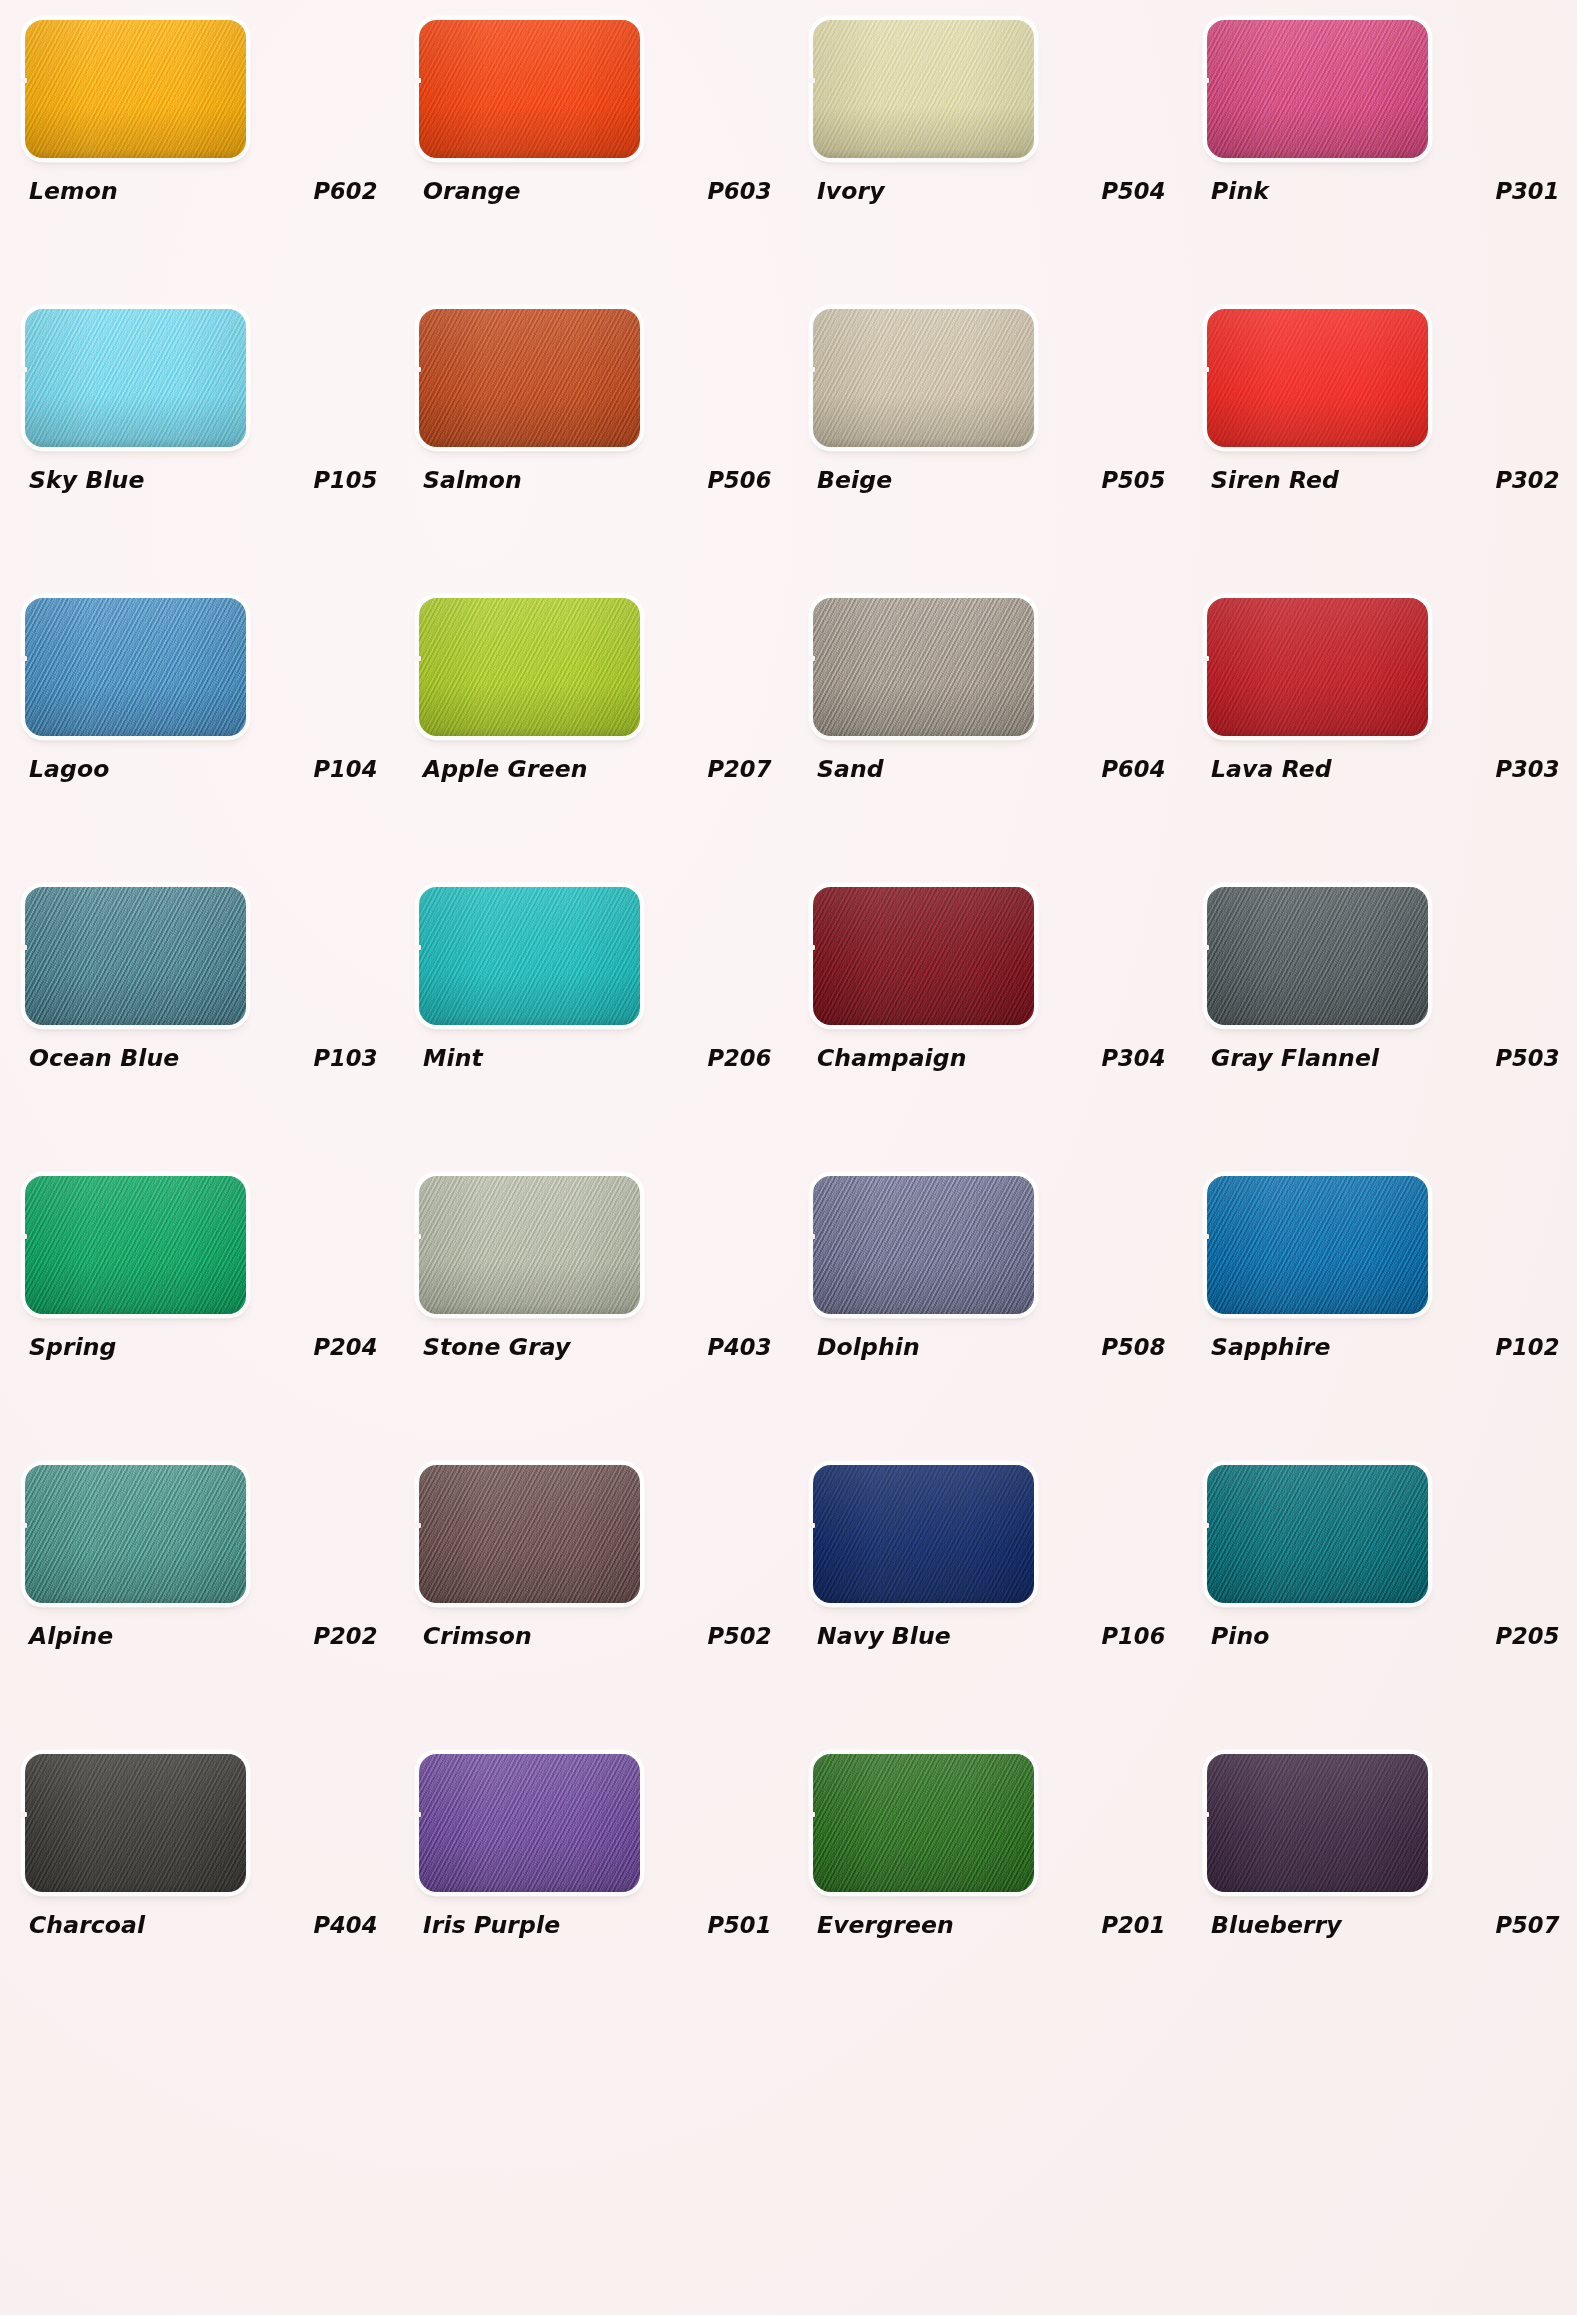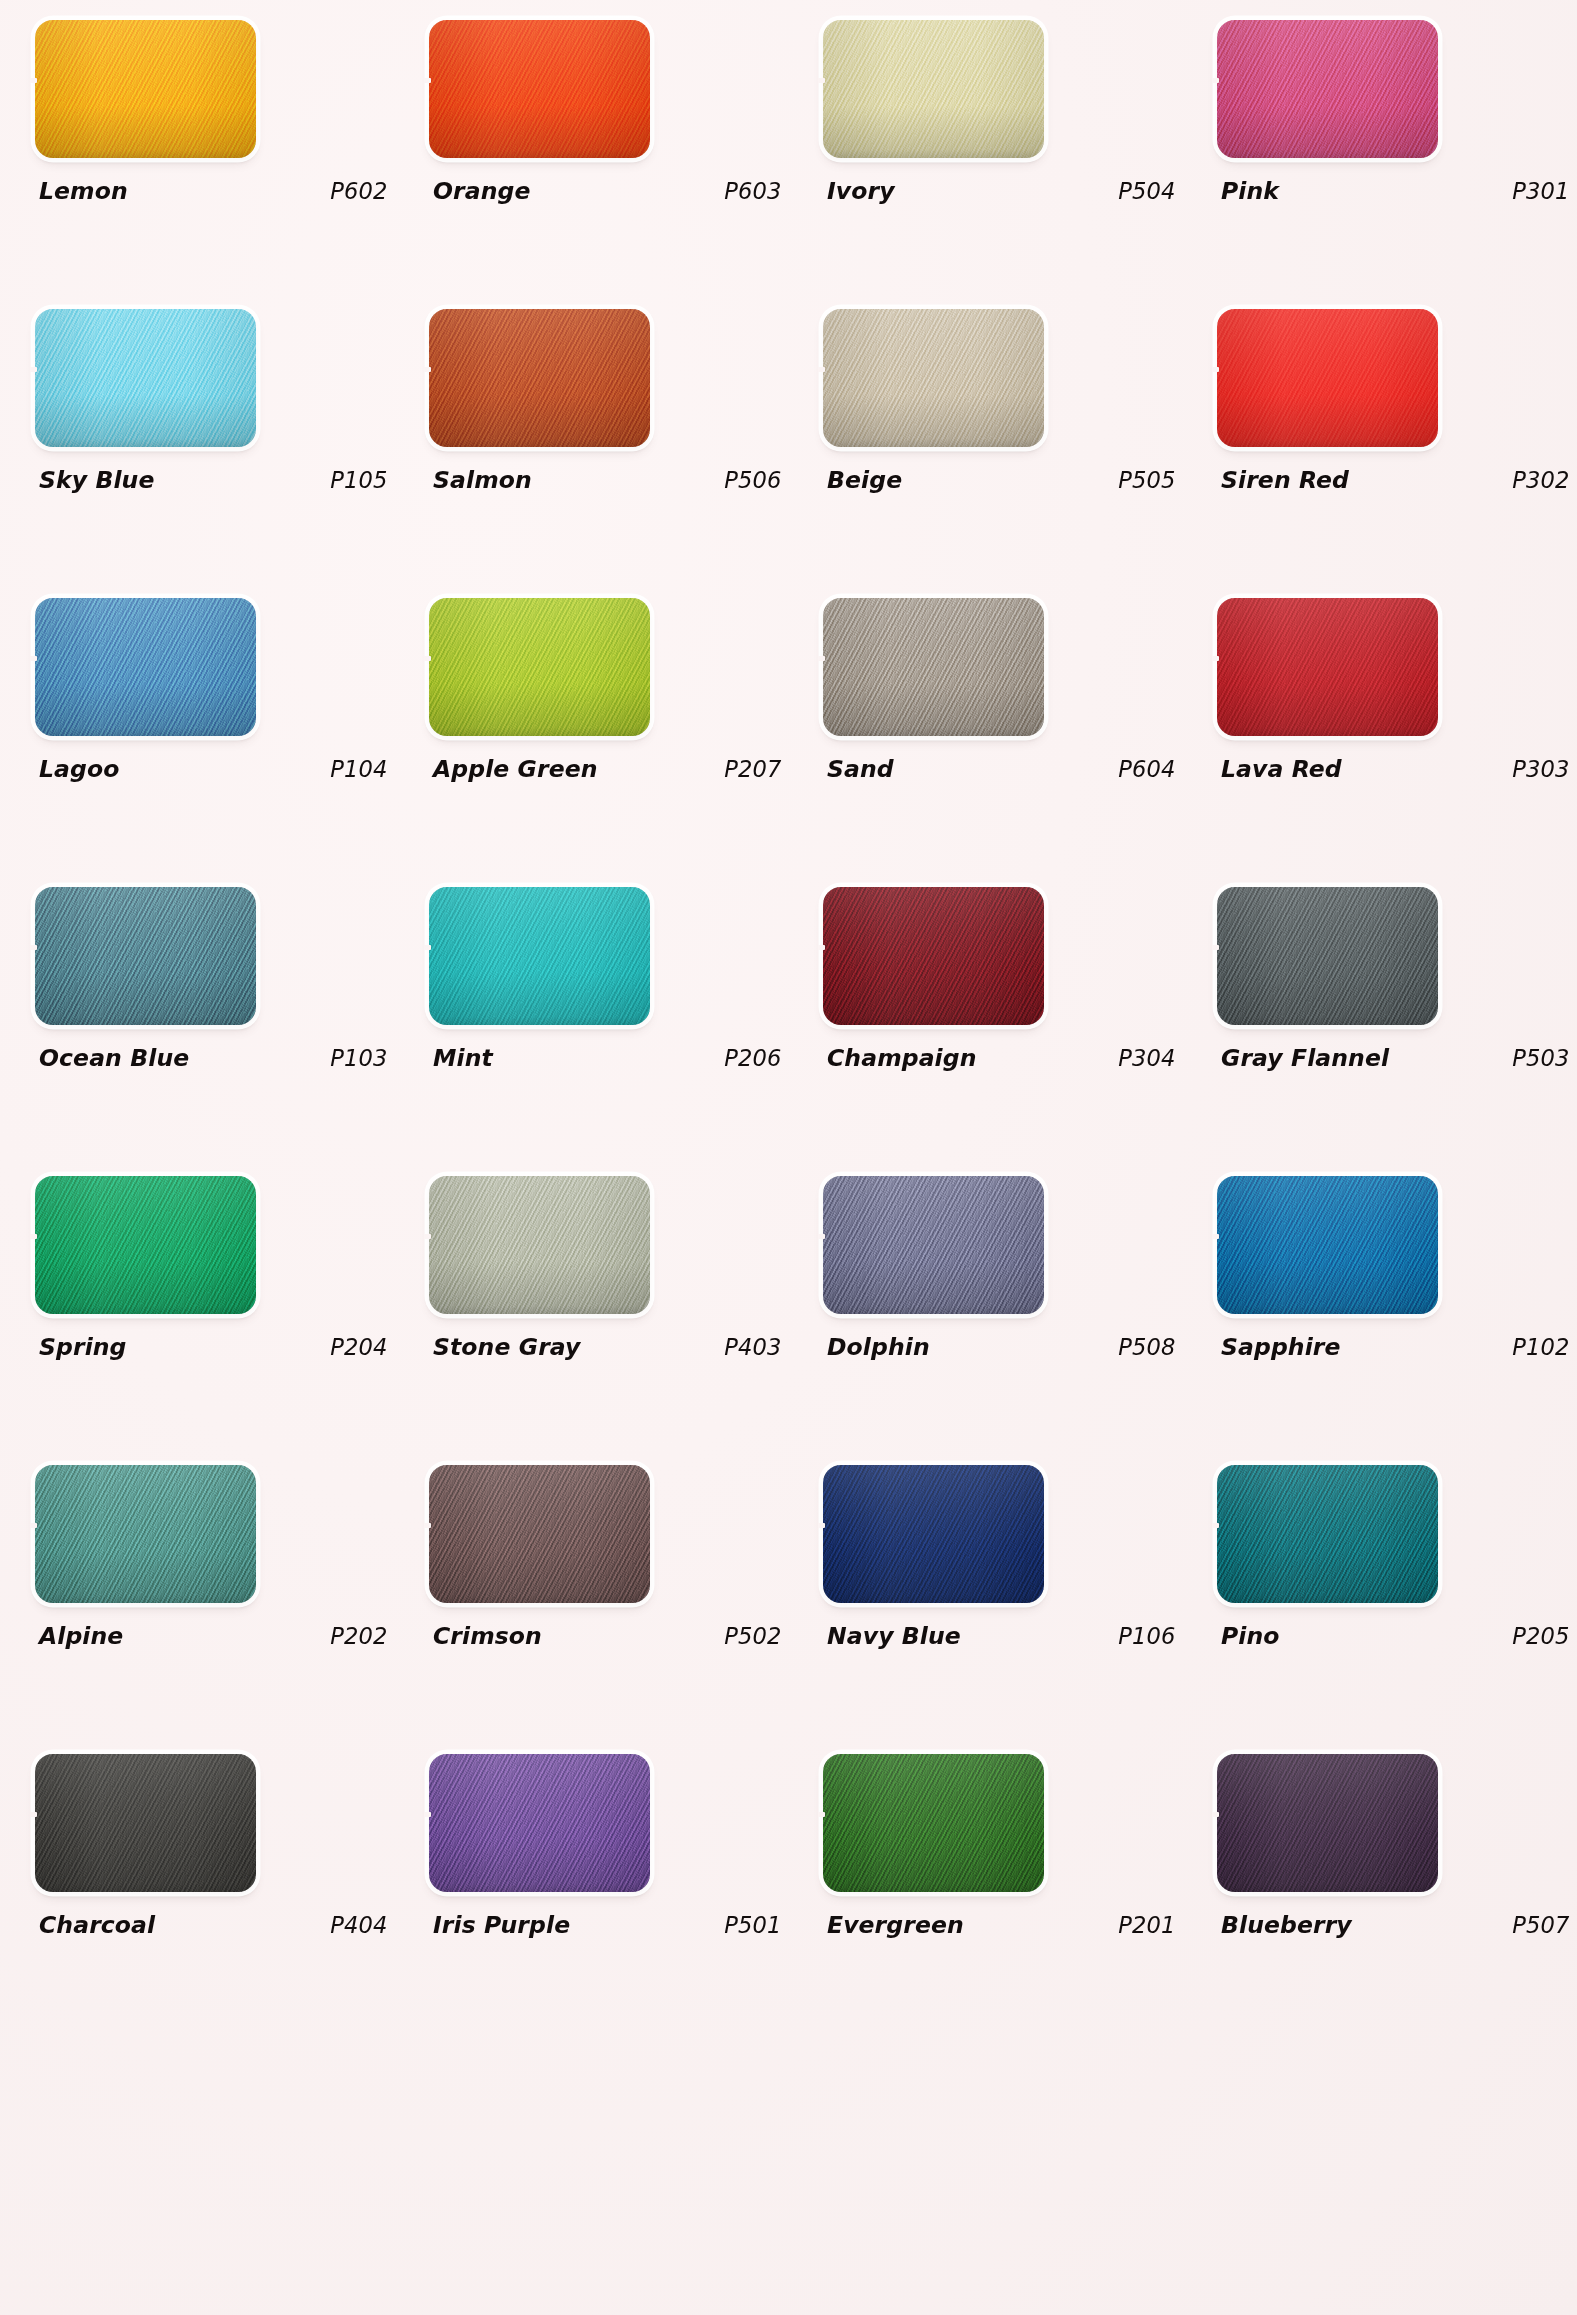--- a/index.html
+++ b/index.html
@@ -20,21 +20,21 @@
     position: relative;
     width: 1578px;
     height: 2316px;
     background:
       radial-gradient(ellipse at 30% 20%, #fdf6f6 0%, #fbf3f3 40%, #f7eeee 100%);
     box-sizing: border-box;
   }
 
   .grid {
     position: absolute;
-    left: 17px; top: 0;
+    left: 7px; top: 0;
     width: 1262px;
     height: 2316px;
     display: grid;
     grid-template-columns: repeat(4, 394px);
     grid-template-rows: repeat(8, 289px);
   }
 
   .cell {
     position: relative;
     box-sizing: border-box;
@@ -150,21 +150,21 @@
     letter-spacing: 0.1px;
     color: #120d0d;
     white-space: nowrap;
   }
 
   .name {
     text-align: left;
   }
 
   .code {
-    font-weight: 400;
+    font-weight: 700;
     font-size: 22.6px;
     text-align: right;
     padding-right: 7.2px;
   }
 </style>
 </head>
 <body>
 
 <div id="chart">
   <div class="grid">

